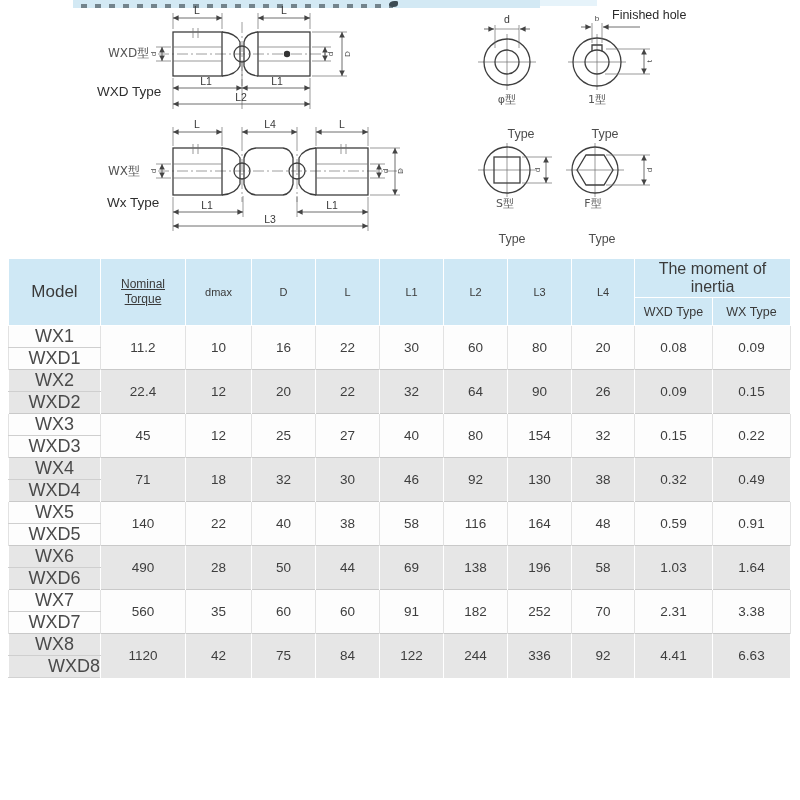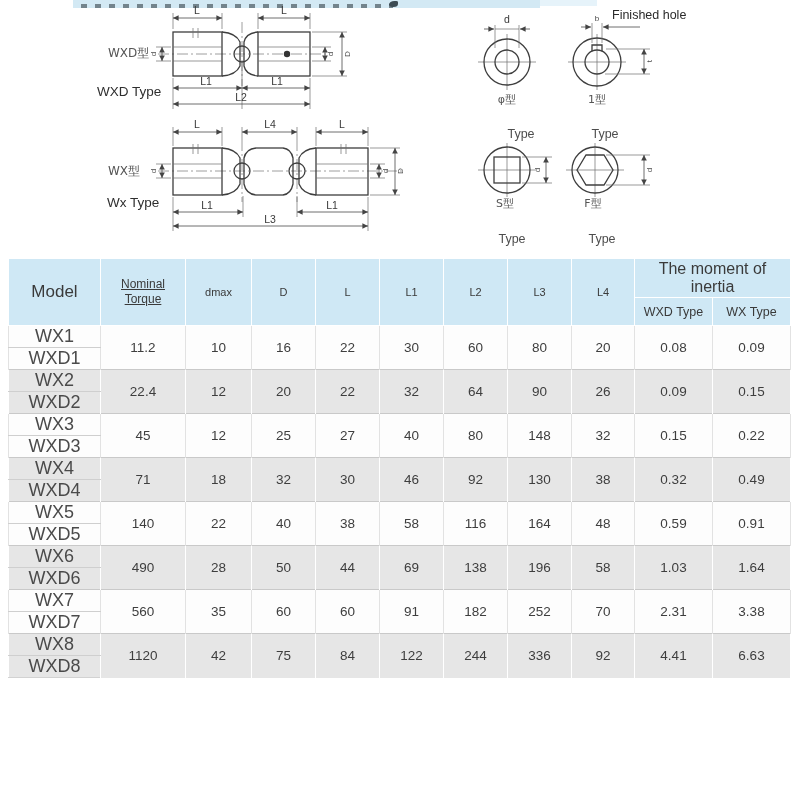--- a/index.html
+++ b/index.html
@@ -34,21 +34,21 @@
   .spec th{background:#cfe8f5;color:#3a3a3a;font-weight:400;border:1.5px solid #ffffff;}
   .h-model{font-size:17px;}
   .h-torque{font-size:12px;line-height:1.25;text-decoration:underline;}
   .h-dim{font-size:11px;height:27px;}
   .h-inertia{font-size:16px;height:26px;}
   .h-sub{font-size:12.5px;height:25px;}
   .spec tbody.pair:nth-of-type(odd){background:#fdfdfd;--sep:#e2e2e2;}
   .spec tbody.pair:nth-of-type(even){background:#e6e6e6;--sep:#ffffff;}
   .spec tbody.pair td{height:16px;padding:0;border-left:1px solid var(--sep);border-right:1px solid var(--sep);}
   .spec tbody.pair tr:first-child td{border-top:1px solid #c9c9c9;}
-  .spec tbody.pair:last-of-type tr:last-child td{border-bottom:1px solid #d2d2d2;}
+  .spec tbody.pair:last-of-type tr:last-child td{border-bottom:1px solid #d2d2d2;text-align:right;}
   .m{font-size:18px;color:#4a4a4a;}
   .m-top{border-bottom:1px solid #cfcfcf !important;}
   .v{font-size:13.5px;color:#3e3e3e;vertical-align:middle;}
 </style>
 </head>
 <body>
 
 <div class="stage">
 
   <div class="banner">
@@ -311,21 +311,21 @@
 
     <tbody class="pair">
       <tr>
         <td class="m m-top">WX3</td>
         <td rowspan="2" class="v">45</td>
         <td rowspan="2" class="v">12</td>
         <td rowspan="2" class="v">25</td>
         <td rowspan="2" class="v">27</td>
         <td rowspan="2" class="v">40</td>
         <td rowspan="2" class="v">80</td>
-        <td rowspan="2" class="v">148</td>
+        <td rowspan="2" class="v">154</td>
         <td rowspan="2" class="v">32</td>
         <td rowspan="2" class="v">0.15</td>
         <td rowspan="2" class="v">0.22</td>
       </tr>
       <tr>
           <td class="m">WXD3</td>
         </tr>
     </tbody>
 
     <tbody class="pair">

